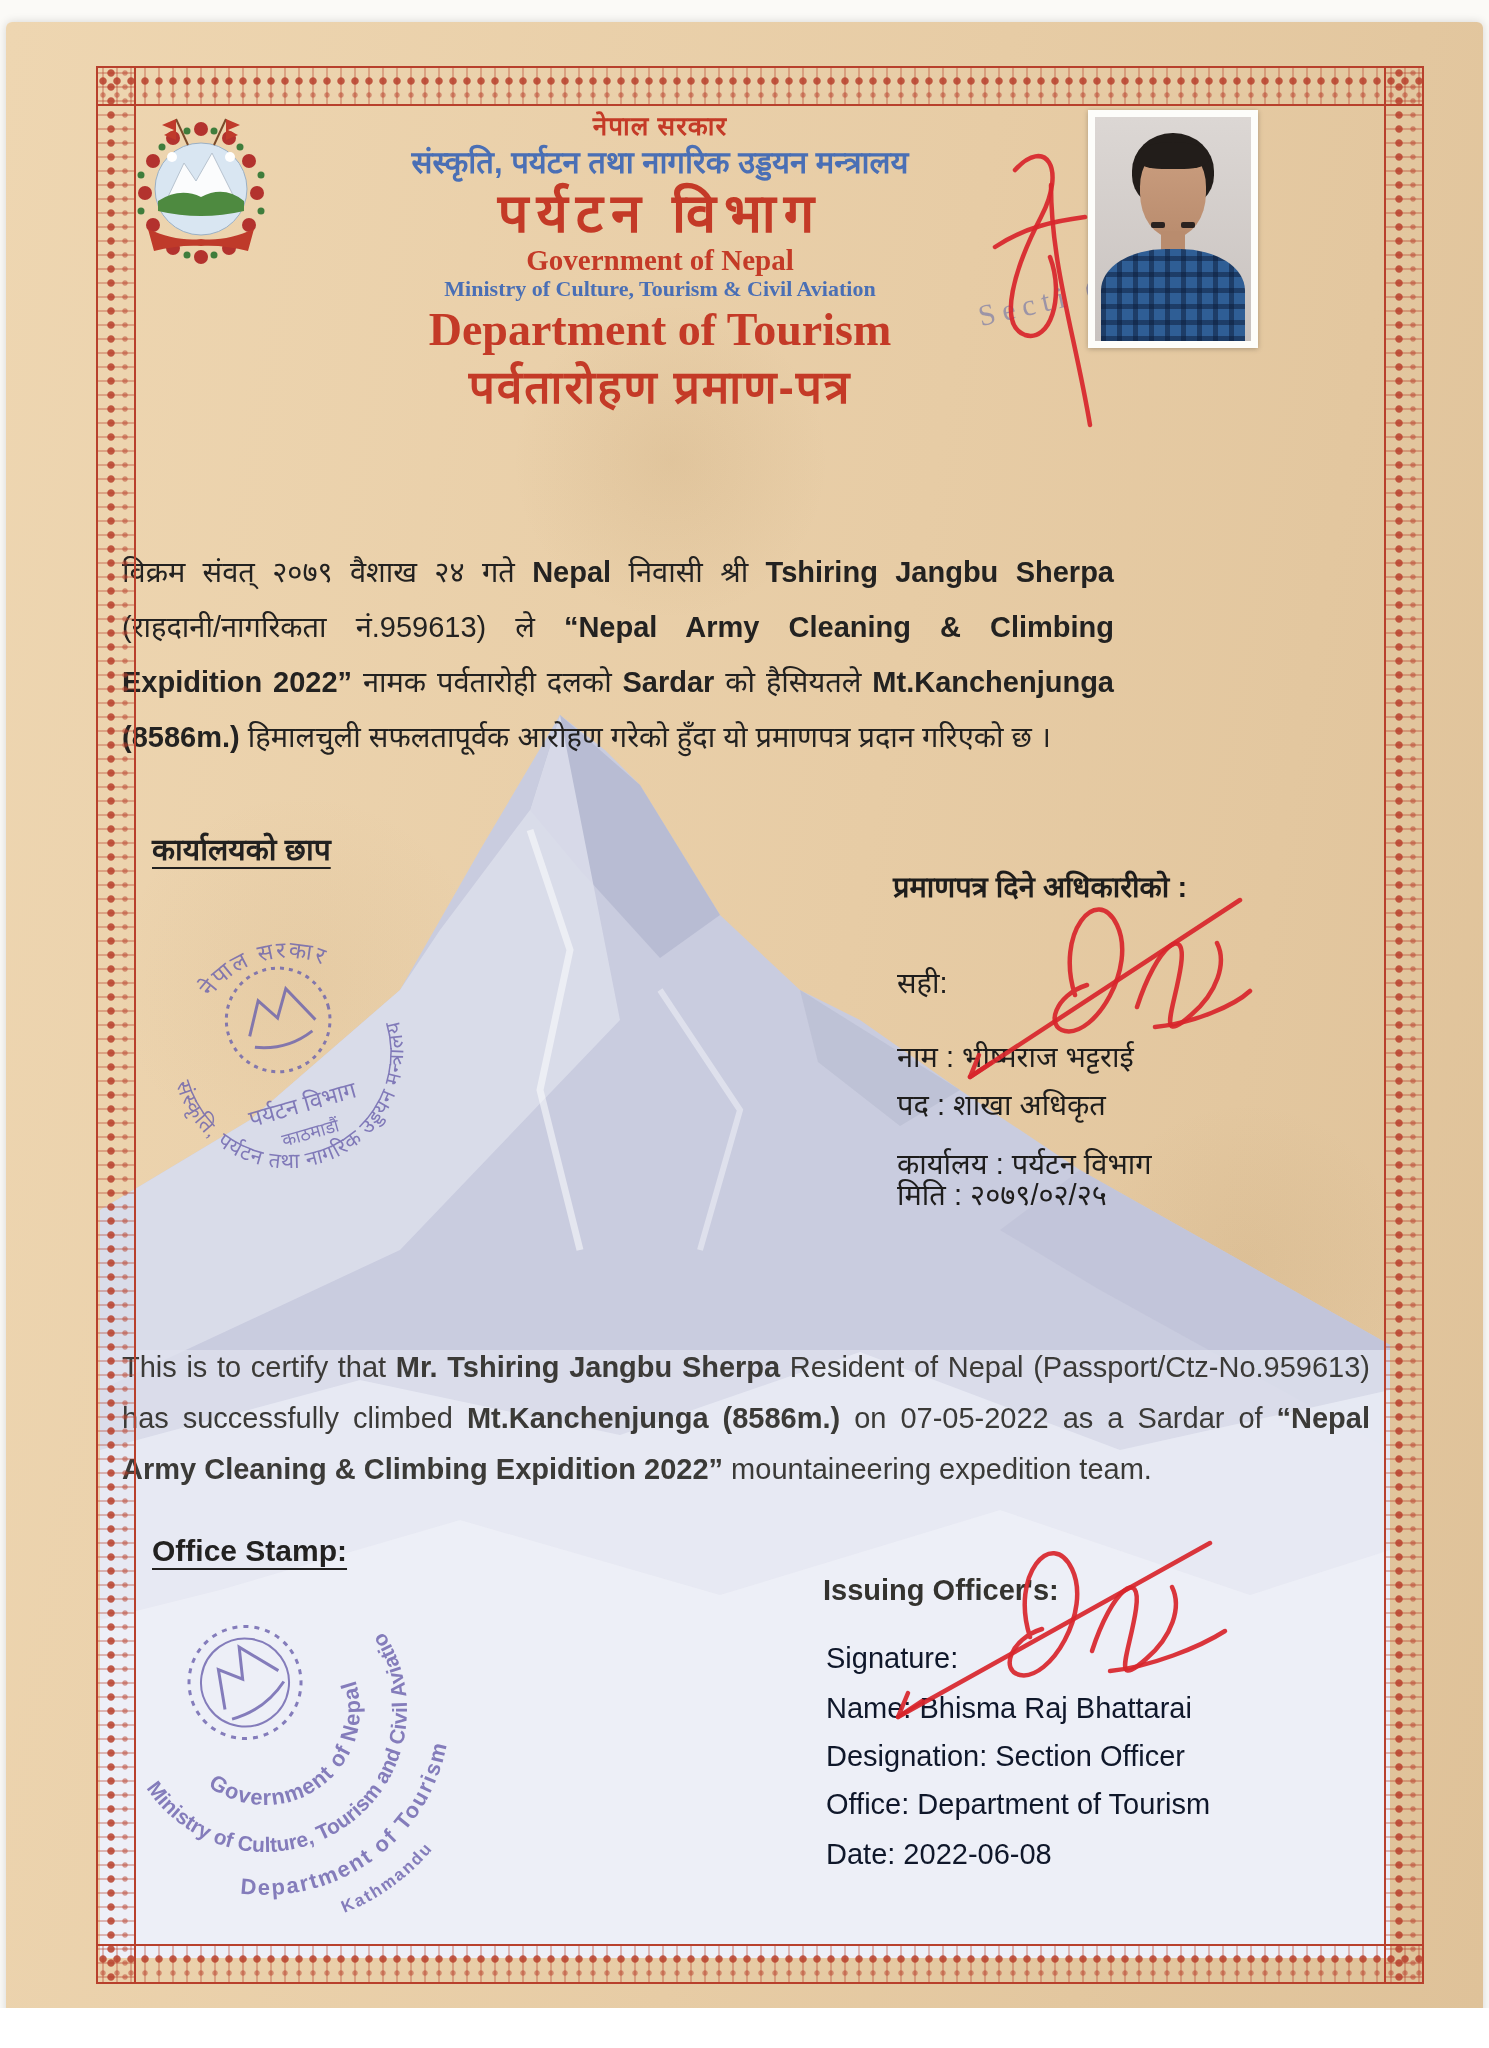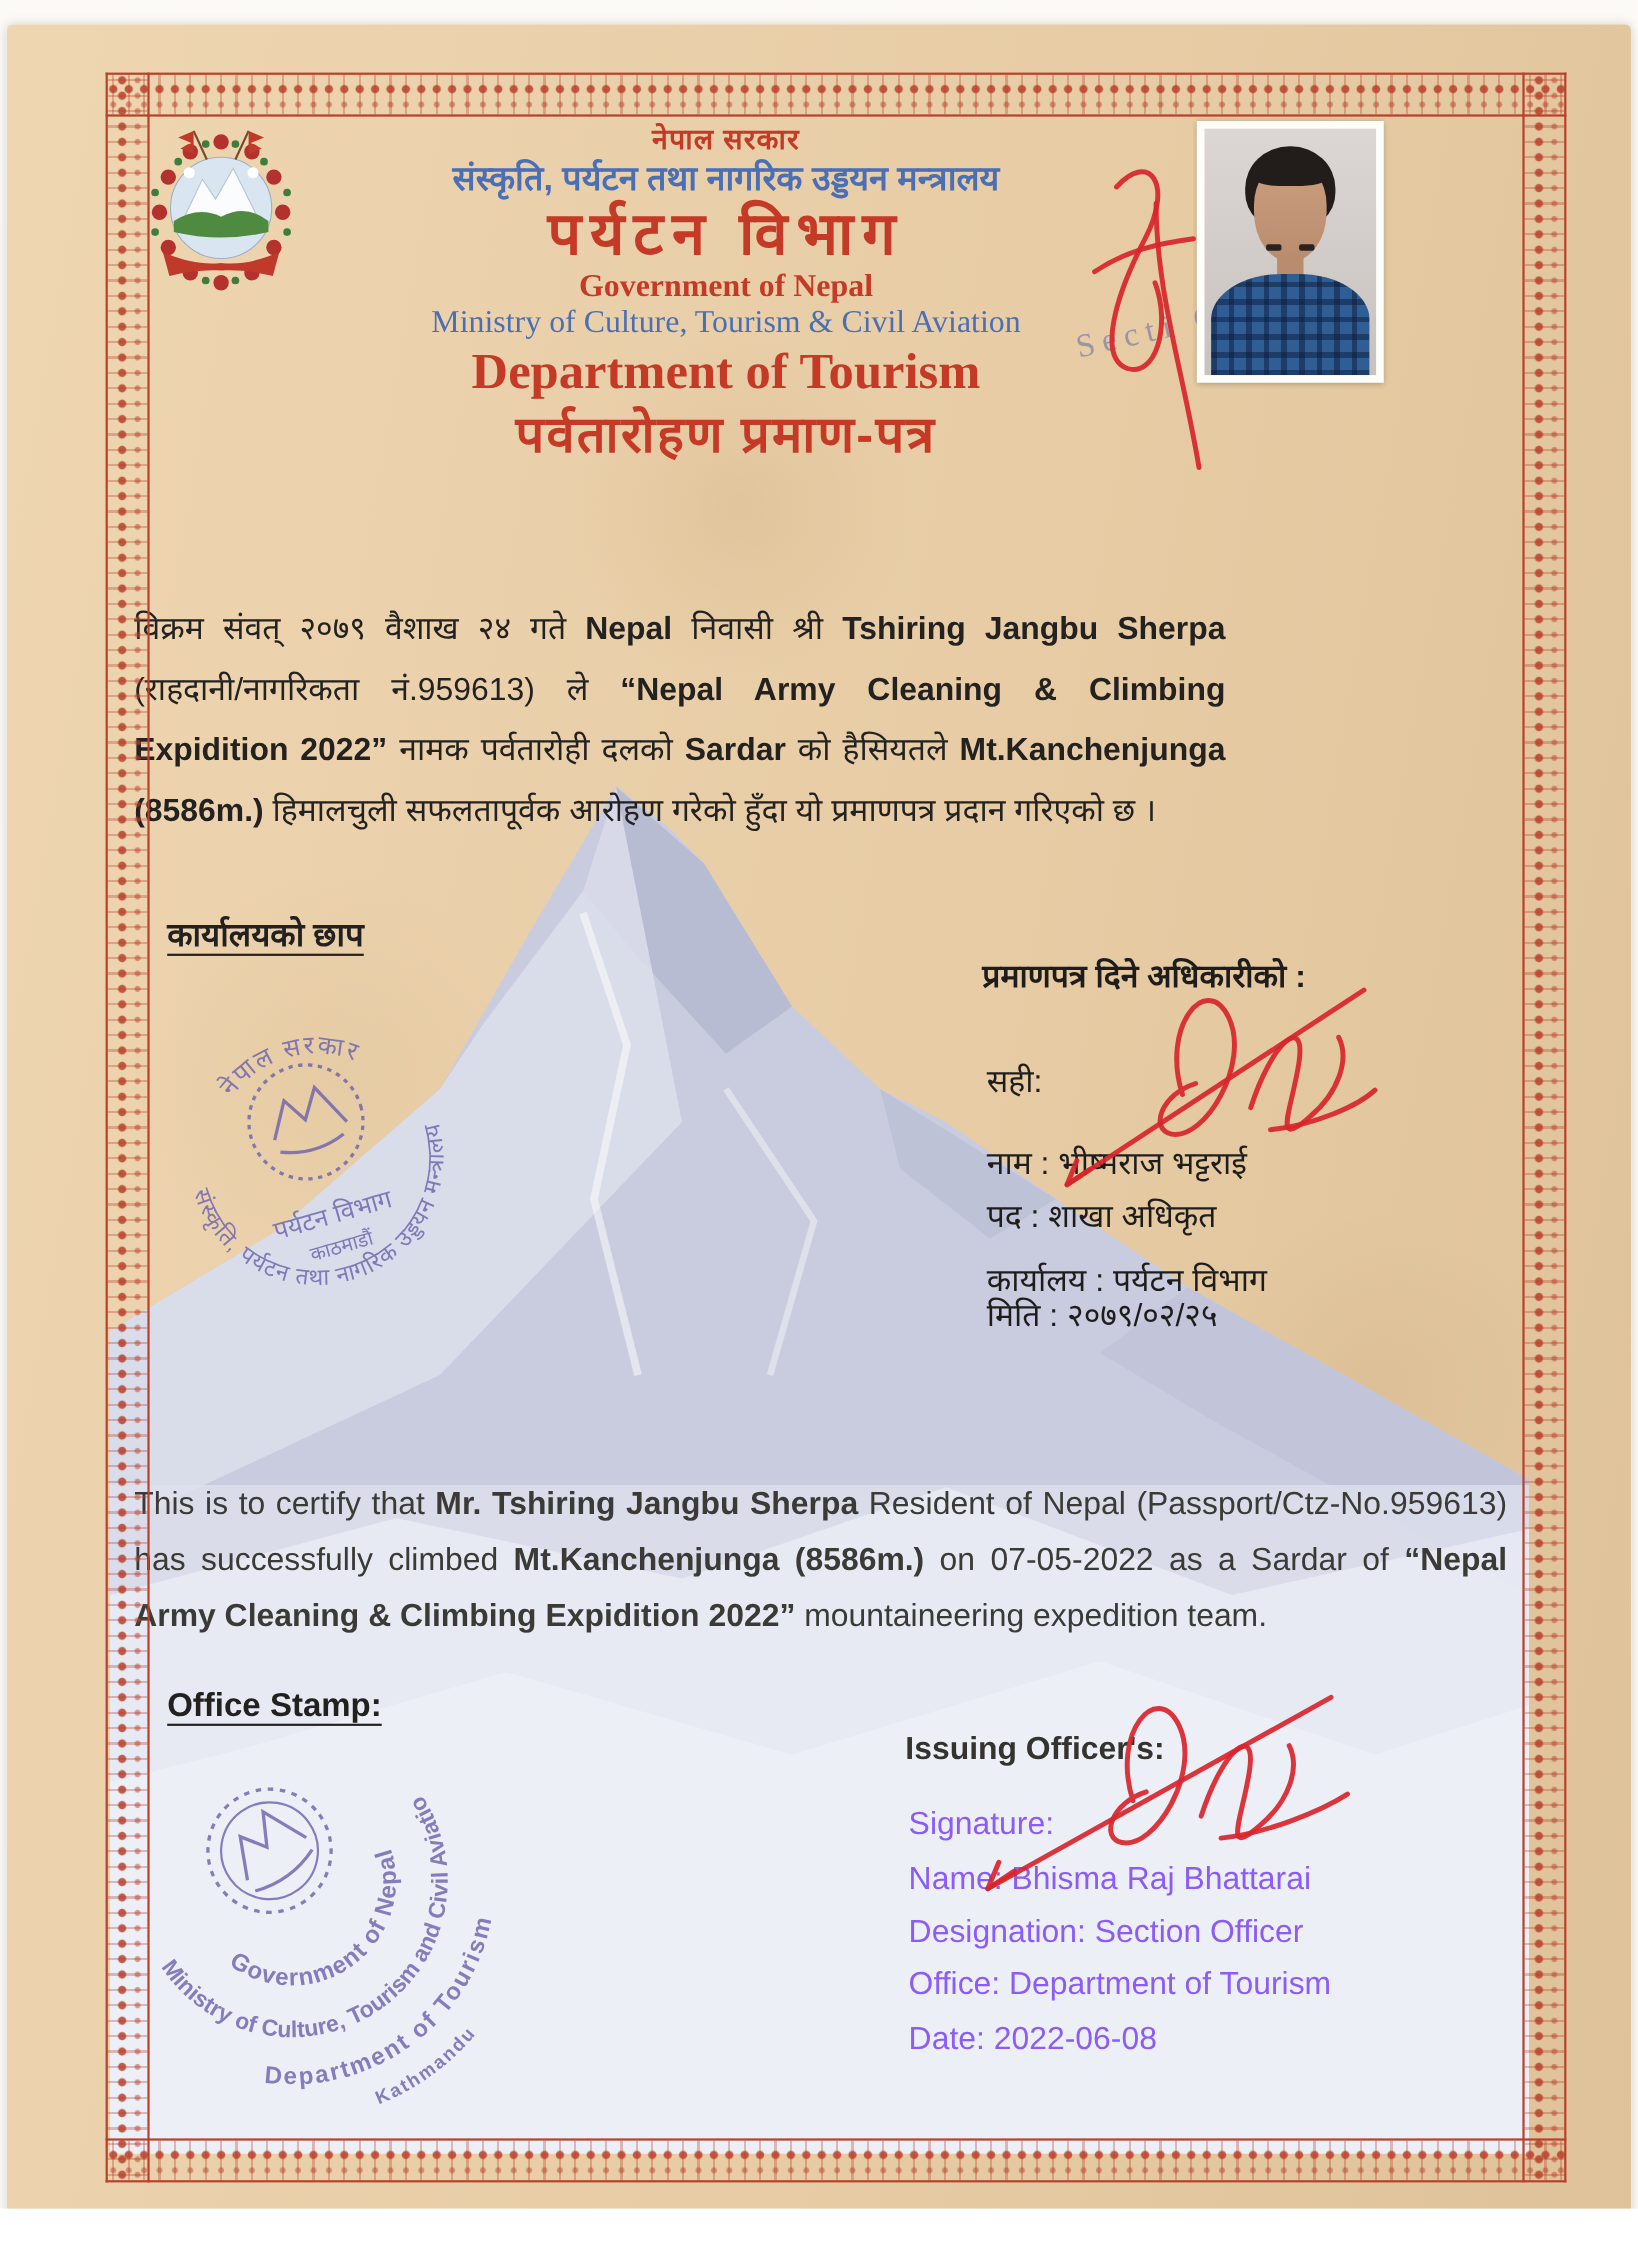--- a/index.html
+++ b/index.html
@@ -28,32 +28,32 @@
     background-size:40px 14px,40px 14px,auto;}
   .abs{position:absolute;}
   .t-red{color:#c43a27;}
   .t-blue{color:#4a6fb5;}
   .serif{font-family:"Liberation Serif","DejaVu Serif",serif;}
   .header-block{left:130px;top:112px;width:1060px;text-align:center;z-index:7;line-height:1.12;}
   .h-gov-np{font-size:26px;font-weight:bold;letter-spacing:1px;}
   .h-min-np{font-size:31px;font-weight:bold;margin-top:5px;}
   .h-dept-np{font-size:54px;font-weight:bold;letter-spacing:8px;margin-top:2px;}
   .h-gov-en{font-size:29px;font-weight:bold;margin-top:1px;}
-  .h-min-en{font-size:29px;font-weight:normal;}
+  .h-min-en{font-size:22px;font-weight:bold;}
   .h-dept-en{font-size:46px;font-weight:bold;margin-top:3px;}
   .h-cert-np{font-size:46px;font-weight:bold;letter-spacing:2px;margin-top:6px;}
   .para-np{left:122px;top:545px;width:992px;font-size:29px;line-height:55px;text-align:justify;
            color:#232221;z-index:7;}
   .para-np b,.para-en b{font-weight:bold;}
   .label-underline{font-weight:bold;text-decoration:underline;text-decoration-thickness:2px;text-underline-offset:7px;color:#222120;}
   .np-line{position:absolute;font-size:29px;color:#1e1d1c;z-index:7;white-space:nowrap;}
   .cert-title{left:110px;top:1276px;width:1100px;text-align:center;font-size:30px;z-index:7;}
   .para-en{left:122px;top:1342px;width:1248px;font-size:29px;line-height:51px;text-align:justify;
            color:#3b3a37;z-index:7;}
-  .en-line{position:absolute;font-size:29px;color:#8b5cf6;z-index:7;white-space:nowrap;}
+  .en-line{position:absolute;font-size:29px;color:#0f172a;z-index:7;white-space:nowrap;}
   .photo{left:1088px;top:110px;width:170px;height:238px;background:#fdfdfa;padding:7px;box-sizing:border-box;
          z-index:6;box-shadow:0 1px 5px rgba(0,0,0,.25);}
   .portrait{position:relative;width:100%;height:100%;overflow:hidden;
             background:linear-gradient(#dcd7d4,#c8c2bf);}
   .ph-hair{position:absolute;left:24%;top:7%;width:52%;height:34%;background:#221d1a;border-radius:50% 50% 44% 44%;}
   .ph-face{position:absolute;left:29%;top:14%;width:42%;height:40%;background:linear-gradient(#cb9e7f,#b98c6e);
            border-radius:46% 46% 54% 54%;}
   .ph-fringe{position:absolute;left:27%;top:11%;width:46%;height:12%;background:#221d1a;border-radius:50% 50% 35% 35%;}
   .ph-eye{position:absolute;top:47%;width:9%;height:2.6%;background:#2a2220;border-radius:2px;}
   .ph-neck{position:absolute;left:42%;top:51%;width:16%;height:11%;background:#b98c6e;}

